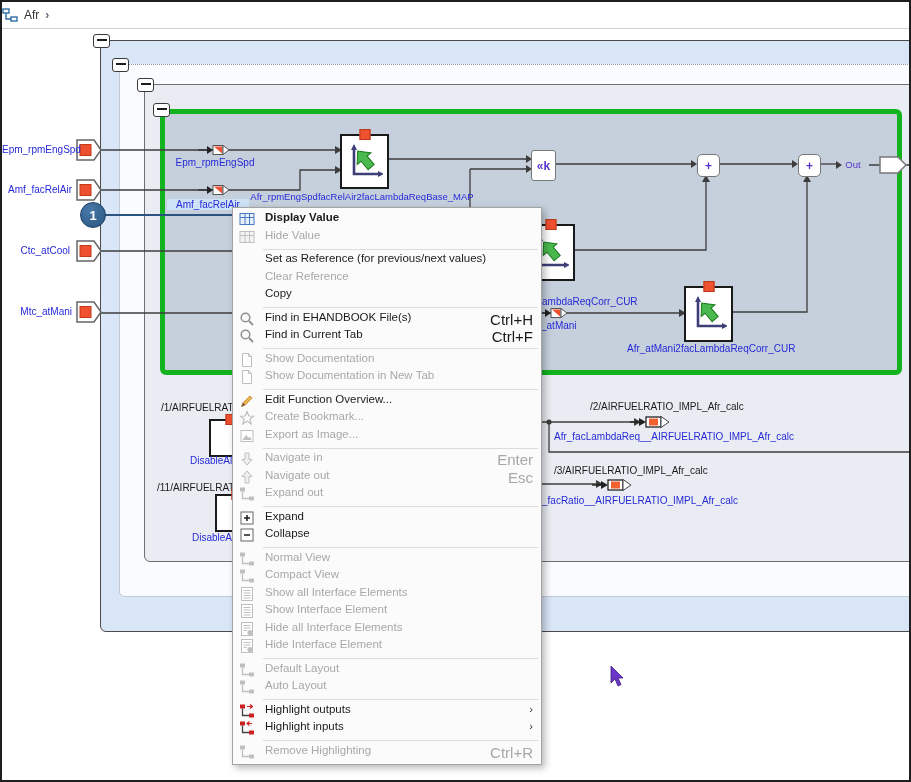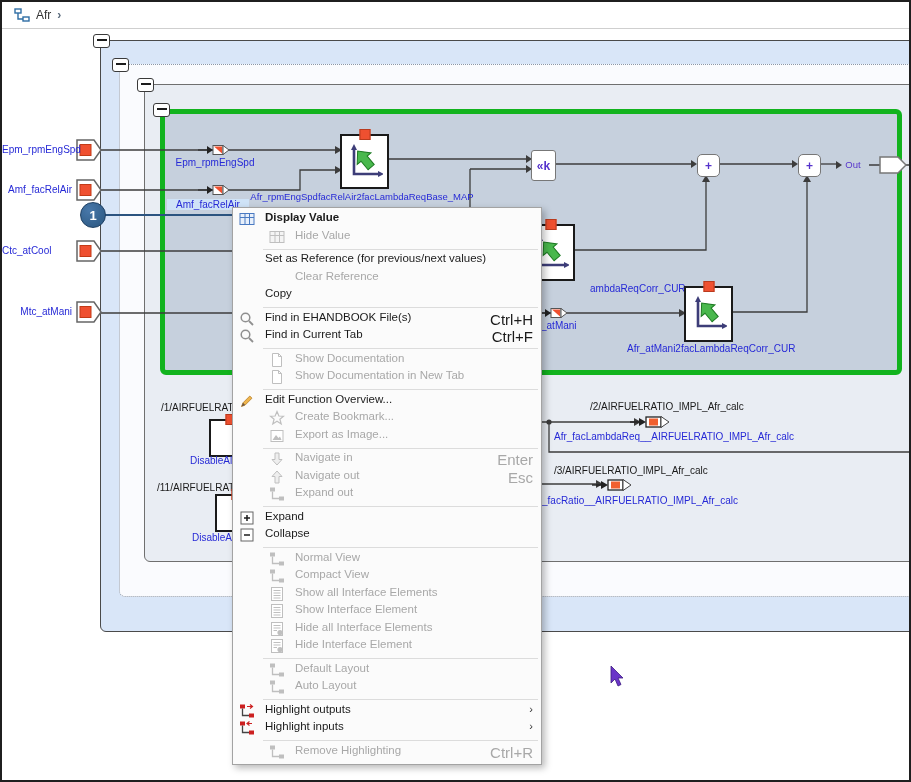--- a/index.html
+++ b/index.html
@@ -1,20 +1,20 @@
 <!DOCTYPE html>
 <html><head>
 <meta charset="utf-8">
 <style>
   html,body{margin:0;padding:0;background:#e8e8e8;}
   .screen{position:relative;width:911px;height:782px;box-sizing:border-box;border:2px solid #1f1f1f;
           background:#fff;overflow:hidden;font-family:"Liberation Sans",sans-serif;}
   
   .topbar{position:absolute;left:0;top:0;right:0;height:26px;background:#fff;border-bottom:1px solid #cfcfcf;
-          display:flex;align-items:center;gap:6px;padding-left:12px;z-index:10;}
+          display:flex;align-items:center;gap:6px;z-index:10;}
   .topbar .crumb{font-size:12px;color:#333;}
   .topbar .chev{font-size:12px;color:#5a6b7d;font-weight:bold;}
   
   .cont{position:absolute;box-sizing:border-box;border-radius:6px;}
   .c-outer{left:98px;top:38px;width:830px;height:592px;background:#d9e6f8;border:1.5px solid #4a4a4a;z-index:1;}
   .c-dotted{left:117px;top:62px;width:812px;height:533px;background:#fafbfe;border:1.2px dotted #8d97a6;z-index:1;}
   .c-third{left:142px;top:82px;width:788px;height:478px;background:#e9edf3;border:1.5px solid #6f6f6f;z-index:1;}
   .c-green{left:158px;top:107px;width:742px;height:266px;background:#c6d0dd;border:5px solid #12b31e;z-index:1;}
   .colbtn{position:absolute;width:15px;height:12px;background:#fff;border:1.5px solid #3a3a3a;border-radius:3px;z-index:3;}
   .colbtn::after{content:"";position:absolute;left:2.5px;right:2.5px;top:4px;height:1.6px;background:#1c1c1c;}
@@ -40,21 +40,21 @@
            background:radial-gradient(circle at 35% 30%, #4878aa, #2a567f);border:1.5px solid #1d3f63;box-sizing:border-box;
            color:#fff;font-size:13px;font-weight:bold;display:flex;align-items:center;justify-content:center;}
   .callout-line{position:absolute;left:103px;top:212px;width:128px;height:2px;background:#2c5480;z-index:4;}
   
   .menu{position:absolute;left:230px;top:205px;width:310px;background:#fbfbfb;border:1px solid #a3a3a3;
         box-shadow:3px 3px 7px rgba(0,0,0,.28);padding:3px 0;z-index:50;box-sizing:border-box;}
   .mi{display:flex;align-items:flex-start;height:17.5px;padding:0 8px 0 4px;font-size:11.5px;color:#1b1b1b;}
   .mi .ic{width:20px;height:16px;flex:0 0 20px;margin-right:8px;display:flex;align-items:center;justify-content:center;}
   .mi .lab{flex:1;white-space:nowrap;overflow:hidden;}
   .mi.bold .lab{font-weight:bold;}
-  .mi.disabled{color:#a8a8a8;margin-left:30px;}
+  .mi.disabled{color:#a8a8a8;}
   .mi .sc{margin-left:12px;font-size:15px;}
   .mi .sub{width:10px;text-align:right;color:#333;font-size:11px;}
   .msep{height:1px;background:#dcdcdc;margin:2.5px 3px 2.5px 30px;}
   
   .cursor{position:absolute;left:608px;top:664px;z-index:60;}
 </style>
 </head>
 <body>
 
 <div class="screen">
@@ -127,21 +127,21 @@
         <rect x="4" y="5.5" width="11" height="11" fill="#ef5030" stroke="#c23a17"></rect>
       </svg>
   </div>
   <div class="lbl" style="left:0px;top:182px;width:70px;text-align:right;">Amf_facRelAir</div>
   <div class="portwrap" style="left:74px;top:238px;">
     <svg width="26" height="22">
         <polygon points="1,1 18,1 25,11 18,21 1,21" fill="#fff" stroke="#666" stroke-width="1.5"></polygon>
         <rect x="4" y="5.5" width="11" height="11" fill="#ef5030" stroke="#c23a17"></rect>
       </svg>
   </div>
-  <div class="lbl" style="left:0px;top:243px;width:68px;">Ctc_atCool</div>
+  <div class="lbl" style="left:0px;top:243px;width:68px;text-align:right;">Ctc_atCool</div>
   <div class="portwrap" style="left:74px;top:299px;">
     <svg width="26" height="22">
         <polygon points="1,1 18,1 25,11 18,21 1,21" fill="#fff" stroke="#666" stroke-width="1.5"></polygon>
         <rect x="4" y="5.5" width="11" height="11" fill="#ef5030" stroke="#c23a17"></rect>
       </svg>
   </div>
   <div class="lbl" style="left:0px;top:304px;width:70px;text-align:right;">Mtc_atMani</div>
 
   <div class="glyph" style="left:196px;top:141px;">
     <svg width="36" height="14">
@@ -191,21 +191,21 @@
     <div class="tsq"></div>
     <svg width="36" height="38" viewBox="0 0 36 38">
       <g transform="rotate(-40 19 18)">
           <polygon points="15,26 15,15 10,15 19,5 28,15 23,15 23,26" fill="#49b84d" stroke="#1d7a22"></polygon>
         </g>
       <path d="M7 5 V31 H33" fill="none" stroke="#3d3d78" stroke-width="2.6"></path>
       <polygon points="4,7 7,1 10,7" fill="#3d3d78"></polygon>
         <polygon points="31,28 37,31 31,34" fill="#3d3d78"></polygon>
     </svg>
   </div>
-  <div class="lbl" style="left:540px;top:281px;margin-left:48px;">ambdaReqCorr_CUR</div>
+  <div class="lbl" style="left:540px;top:294px;">ambdaReqCorr_CUR</div>
 
   <div class="fblock" style="left:682px;top:284px;width:45px;height:52px;">
     <div class="tsq"></div>
     <svg width="36" height="38" viewBox="0 0 36 38">
       <g transform="rotate(-40 19 18)">
           <polygon points="15,26 15,15 10,15 19,5 28,15 23,15 23,26" fill="#49b84d" stroke="#1d7a22"></polygon>
         </g>
       <path d="M7 5 V31 H33" fill="none" stroke="#3d3d78" stroke-width="2.6"></path>
       <polygon points="4,7 7,1 10,7" fill="#3d3d78"></polygon>
         <polygon points="31,28 37,31 31,34" fill="#3d3d78"></polygon>

